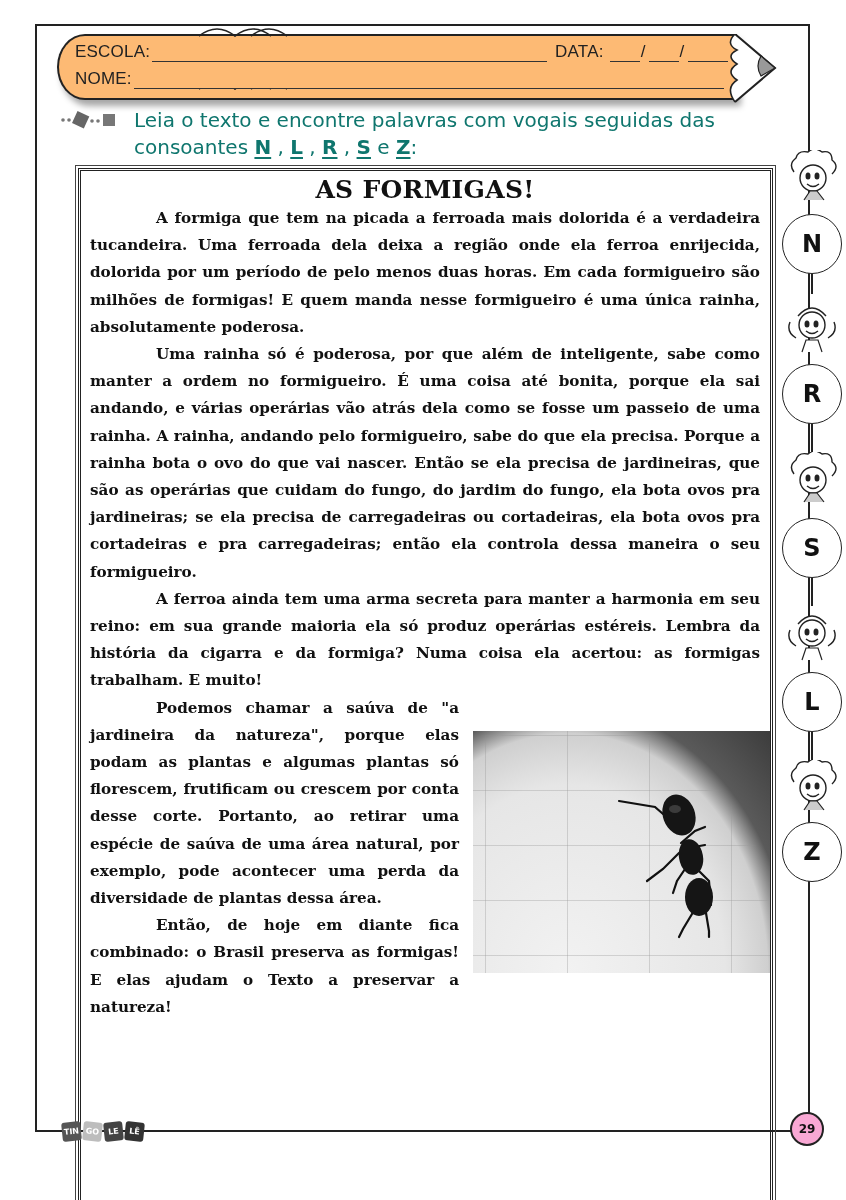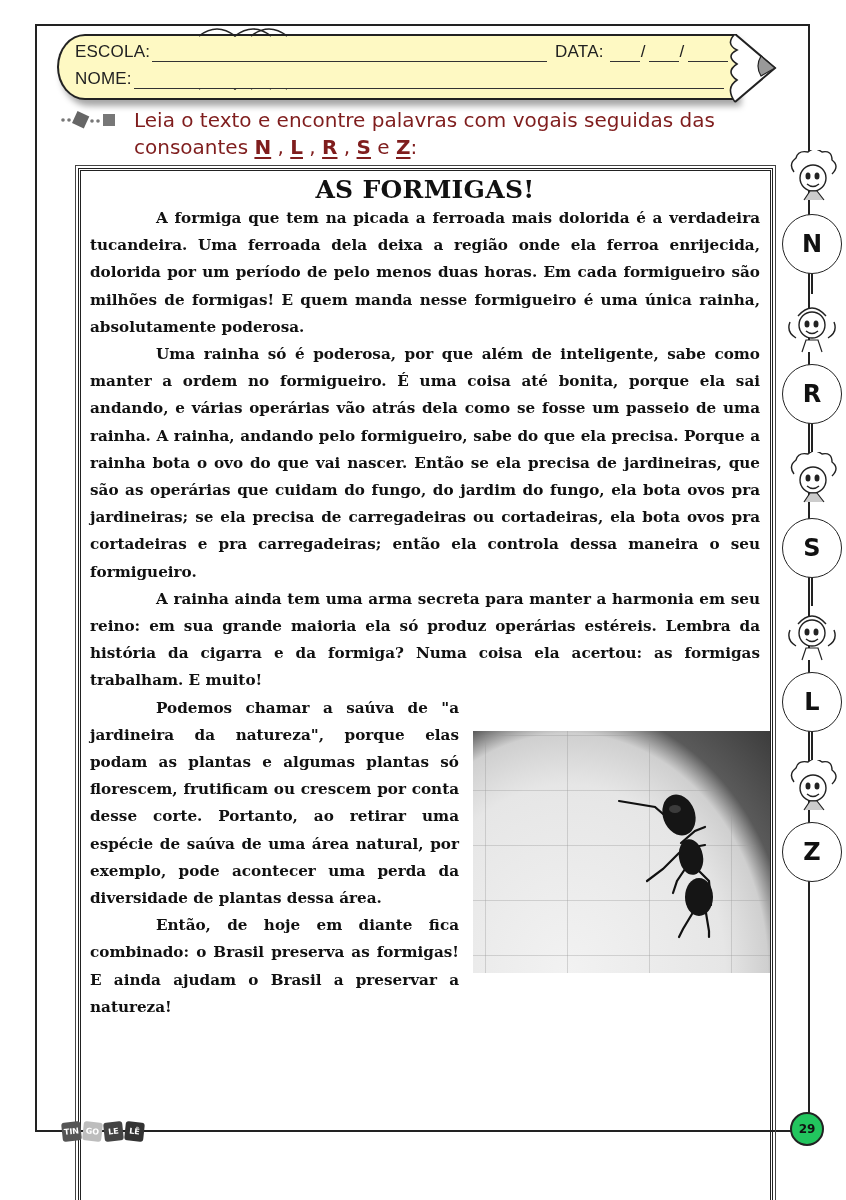--- a/index.html
+++ b/index.html
@@ -12,40 +12,40 @@
     border-left: 2px solid #222; border-top: 2px solid #222; border-bottom: 2px solid #222;
   }
   .right-rail {
     position: absolute; left: 808px; top: 24px; width: 2px; height: 1100px; background: #222;
   }
 
   
   .pencil {
     position: absolute; left: 57px; top: 34px; width: 680px; height: 66px;
     border: 2px solid #222; border-right: none; border-radius: 28px 0 0 28px / 33px 0 0 33px;
-    background: #fef9c3;
+    background: #fdba74;
     box-shadow: 4px 6px 6px rgba(0,0,0,0.35);
   }
   .pencil-tip {
     position: absolute; left: 735px; top: 34px; width: 0; height: 0;
   }
   .pencil-tip svg { position: absolute; left: -8px; top: 0; }
   .form-row {
     position: absolute; left: 16px; display: flex; align-items: flex-end;
     font-family: "Liberation Sans", sans-serif; font-size: 17px; color: #222; letter-spacing: 0.2px;
   }
   .form-row.escola { top: 6px; width: 655px; }
   .form-row.nome { top: 33px; width: 655px; }
   .blank { border-bottom: 1.5px solid #333; height: 18px; margin-left: 2px; }
   .date-slash { margin: 0 1px; }
 
   
   .instruction {
     position: absolute; left: 58px; top: 107px; width: 700px;
-    font-family: "DejaVu Sans", sans-serif; font-size: 20px; line-height: 27px; color: #7f1d1d;
+    font-family: "DejaVu Sans", sans-serif; font-size: 20px; line-height: 27px; color: #0f766e;
   }
   .instruction .text { display: block; padding-left: 76px; text-indent: 0; }
   .bullet-deco { position: absolute; left: 2px; top: 4px; width: 60px; height: 18px; }
   .cons { text-decoration: underline; text-decoration-thickness: 2px; text-underline-offset: 3px; font-weight: bold; }
 
   
   .article {
     position: absolute; left: 78px; top: 168px; width: 695px; height: 1097px;
     border: 3px double #222; outline: 1px solid #444; outline-offset: 2px;
     padding: 4px 10px 0 9px;
@@ -82,21 +82,21 @@
     position: absolute; left: 6px; width: 60px; height: 60px; border: 1.6px solid #222; border-radius: 50%;
     background: #fff; display: flex; align-items: center; justify-content: center;
     font-family: "DejaVu Sans", sans-serif; font-weight: bold; font-size: 24px; color: #111;
   }
   .kid { position: absolute; left: 10px; width: 52px; height: 58px; }
   .string { position: absolute; left: 35px; width: 1.6px; background: #222; }
 
   
   .page-number {
     position: absolute; left: 790px; top: 1112px; width: 34px; height: 34px; border: 2px solid #222; border-radius: 50%;
-    background: #22c55e; display: flex; align-items: center; justify-content: center;
+    background: #f9a8d4; display: flex; align-items: center; justify-content: center;
     font-family: "DejaVu Sans", sans-serif; font-weight: bold; font-size: 12px;
   }
   .logo { position: absolute; left: 62px; top: 1122px; display: flex; gap: 2px; }
   .logo span {
     width: 19px; height: 19px; font-family: "DejaVu Sans", sans-serif; font-size: 8px; font-weight: bold;
     color: #fff; display: flex; align-items: center; justify-content: center; border-radius: 3px;
   }
 </style>
 </head>
 <body>
@@ -141,42 +141,42 @@
       <circle cx="38" cy="10" r="1.8" fill="#777"></circle>
     <rect x="43" y="3" width="12" height="12" fill="#777"></rect>
   </svg>
   <span class="text"><span>Leia o texto e encontre palavras com vogais seguidas das consoantes </span><span class="cons">N</span><span> , </span><span class="cons">L</span><span> , </span><span class="cons">R</span><span> , </span><span class="cons">S</span><span> e </span><span class="cons">Z</span><span>:</span></span>
 </div>
 
 <div class="article">
   <h1>AS FORMIGAS!</h1>
   <p class="indent">A formiga que tem na picada a ferroada mais dolorida é a verdadeira tucandeira. Uma ferroada dela deixa a região onde ela ferroa enrijecida, dolorida por um período de pelo menos duas horas. Em cada formigueiro são milhões de formigas! E quem manda nesse formigueiro é uma única rainha, absolutamente poderosa.</p>
   <p class="indent">Uma rainha só é poderosa, por que além de inteligente, sabe como manter a ordem no formigueiro. É uma coisa até bonita, porque ela sai andando, e várias operárias vão atrás dela como se fosse um passeio de uma rainha. A rainha, andando pelo formigueiro, sabe do que ela precisa. Porque a rainha bota o ovo do que vai nascer. Então se ela precisa de jardineiras, que são as operárias que cuidam do fungo, do jardim do fungo, ela bota ovos pra jardineiras; se ela precisa de carregadeiras ou cortadeiras, ela bota ovos pra cortadeiras e pra carregadeiras; então ela controla dessa maneira o seu formigueiro.</p>
-  <p class="indent">A rainha ainda tem uma arma secreta para manter a harmonia em seu reino: em sua grande maioria ela só produz operárias estéreis. Lembra da história da cigarra e da formiga? Numa coisa ela acertou: as formigas trabalham. E muito!</p>
+  <p class="indent">A ferroa ainda tem uma arma secreta para manter a harmonia em seu reino: em sua grande maioria ela só produz operárias estéreis. Lembra da história da cigarra e da formiga? Numa coisa ela acertou: as formigas trabalham. E muito!</p>
   <div class="float-photo" style="margin-top:36px" title="Formiga preta sobre superfície clara">
     <div class="grid"></div>
     <svg width="297" height="242" viewBox="0 0 297 242">
       <g stroke="#111" stroke-width="2.2" fill="none" stroke-linecap="round">
         <path d="M205 96 L182 76 L146 70"></path>
         <path d="M208 112 L222 100 L232 96"></path>
         <path d="M210 118 L232 114"></path>
         <path d="M206 122 L190 138 L174 150"></path>
         <path d="M212 138 L204 150 L200 162"></path>
         <path d="M226 140 L236 150 L238 174"></path>
         <path d="M222 178 L210 198 L206 206"></path>
         <path d="M232 176 L236 200 L236 206"></path>
       </g>
       <ellipse cx="206" cy="84" rx="16" ry="21" fill="#151515" transform="rotate(-20 206 84)"></ellipse>
       <ellipse cx="218" cy="126" rx="12" ry="18" fill="#151515" transform="rotate(-10 218 126)"></ellipse>
       <ellipse cx="226" cy="166" rx="14" ry="19" fill="#151515"></ellipse>
       <ellipse cx="202" cy="78" rx="6" ry="4" fill="#555" opacity="0.6"></ellipse>
     </svg>
   </div>
   <p class="indent">Podemos chamar a saúva de "a jardineira da natureza", porque elas podam as plantas e algumas plantas só florescem, frutificam ou crescem por conta desse corte. Portanto, ao retirar uma espécie de saúva de uma área natural, por exemplo, pode acontecer uma perda da diversidade de plantas dessa área.</p>
-  <p class="indent">Então, de hoje em diante fica combinado: o Brasil preserva as formigas! E ainda ajudam o Brasil a preservar a natureza!</p>
+  <p class="indent">Então, de hoje em diante fica combinado: o Brasil preserva as formigas! E elas ajudam o Texto a preservar a natureza!</p>
   <div class="source">Texto adaptado obtido em: http://pt.wikipedia.org/wiki/Formigas</div>
 </div>
 
 <div class="balloons">
 
   <svg class="kid" style="top:0" viewBox="0 0 52 58">
     <path d="M8 22 q-6 -8 2 -14 q2 -8 12 -6 q6 -6 14 0 q10 -2 10 8 q8 6 0 14" fill="#fff" stroke="#222" stroke-width="1.4"></path>
     <circle cx="27" cy="28" r="13" fill="#fff" stroke="#222" stroke-width="1.4"></circle>
     <ellipse cx="22" cy="26" rx="2.5" ry="3.5" fill="#222"></ellipse>
       <ellipse cx="31" cy="26" rx="2.5" ry="3.5" fill="#222"></ellipse>

